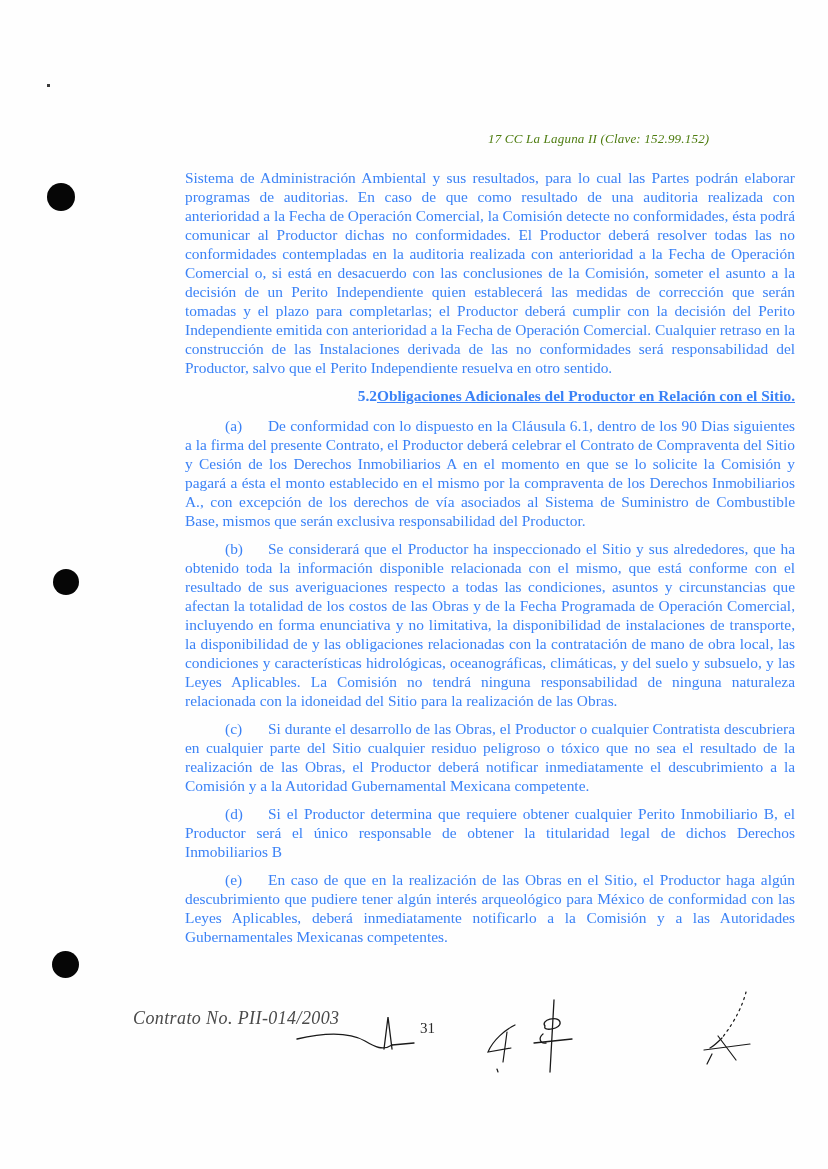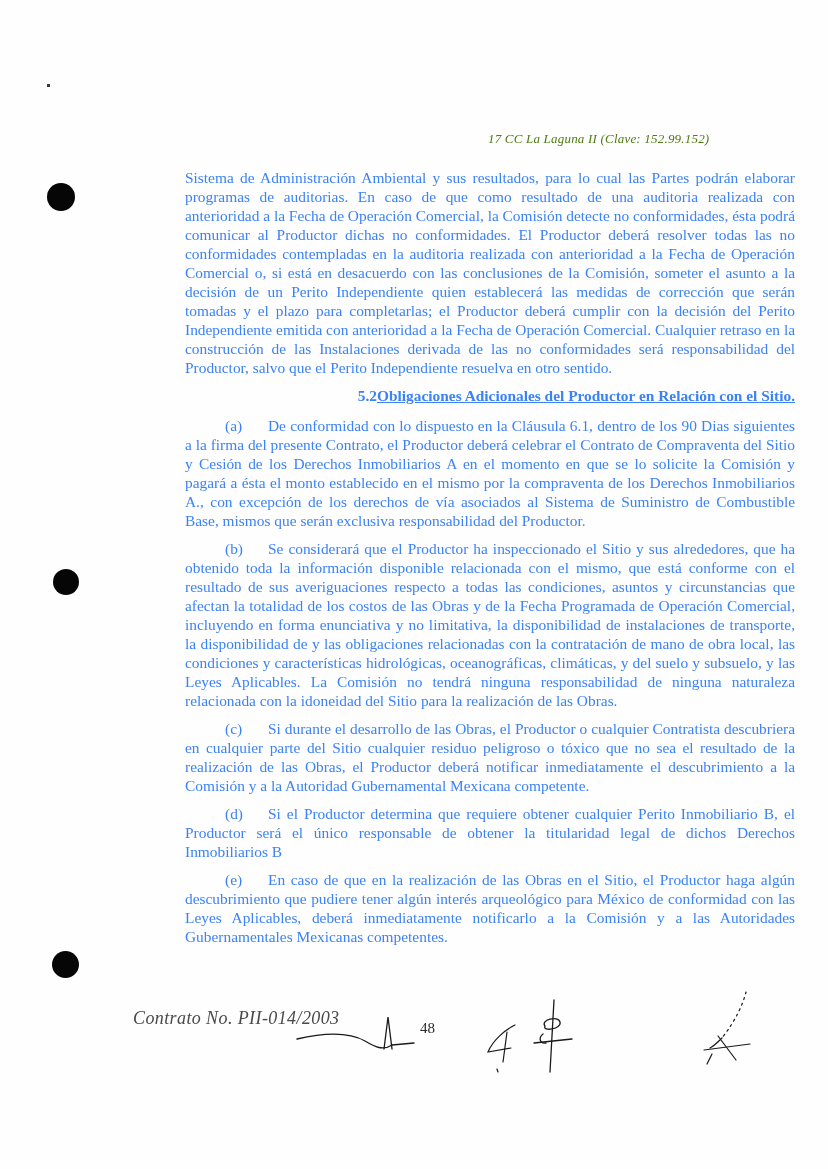--- a/index.html
+++ b/index.html
@@ -73,21 +73,21 @@
 
     <p class="clause"><span class="clause-label">(c)</span><span>Si durante el desarrollo de las Obras, el Productor o cualquier Contratista descubriera en cualquier parte del Sitio cualquier residuo peligroso o tóxico que no sea el resultado de la realización de las Obras, el Productor deberá notificar inmediatamente el descubrimiento a la Comisión y a la Autoridad Gubernamental Mexicana competente.</span></p>
 
     <p class="clause"><span class="clause-label">(d)</span><span>Si el Productor determina que requiere obtener cualquier Perito Inmobiliario B, el Productor será el único responsable de obtener la titularidad legal de dichos Derechos Inmobiliarios B</span></p>
 
     <p class="clause"><span class="clause-label">(e)</span><span>En caso de que en la realización de las Obras en el Sitio, el Productor haga algún descubrimiento que pudiere tener algún interés arqueológico para México de conformidad con las Leyes Aplicables, deberá inmediatamente notificarlo a la Comisión y a las Autoridades Gubernamentales Mexicanas competentes.</span></p>
 
   </div>
 
   <div class="contract-no scan">Contrato No. PII-014/2003</div>
-  <div class="page-number scan">48</div>
+  <div class="page-number scan">31</div>
 
   <div class="sig" style="left:295px; top:1012px;">
     <svg width="122" height="46" viewBox="0 0 122 46" fill="none" stroke="#1a1a1a" stroke-width="1.3" stroke-linecap="round">
       <path d="M2,27 C28,21 52,19 70,29 C80,35 88,39 97,33"></path>
       <path d="M89,37 L93,5 L97,37"></path>
       <path d="M97,33 L119,31"></path>
     </svg>
   </div>
 
   <div class="sig" style="left:483px; top:1022px;">

